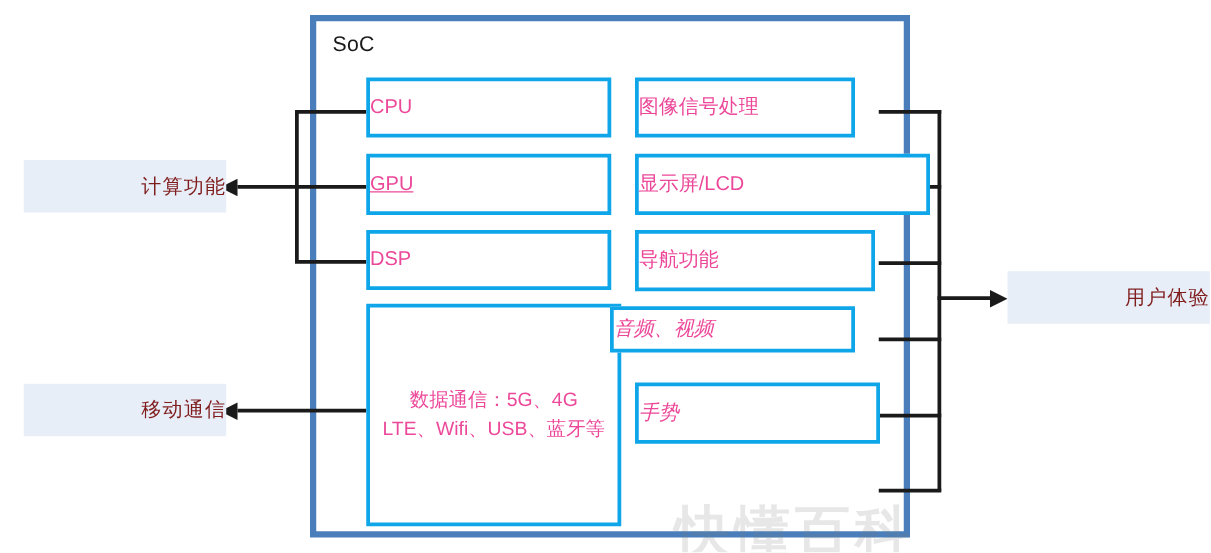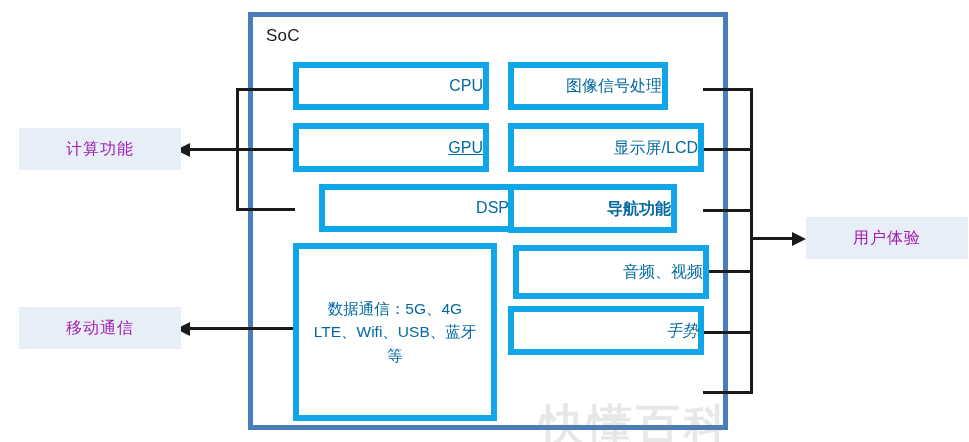--- a/index.html
+++ b/index.html
@@ -37,45 +37,45 @@
     font-size: 17px;
     color: #1a1a1a;
     letter-spacing: 0.2px;
     white-space: nowrap;
   }
 
   
   .blk {
     position: absolute;
     box-sizing: border-box;
-    border: 6px solid #0ea5e9;
+    border: 3px solid #0ea5e9;
     background: #ffffff;
     display: flex;
     align-items: center;
-    justify-content: flex-end;
+    justify-content: flex-start;
     text-align: center;
-    color: #0369a1;
+    color: #ec4899;
     font-size: 16px;
     line-height: 1.35;
   }
   .blk.big {
     font-size: 15.5px;
     padding: 0 10px;
     line-height: 1.5;
   }
 
   
   .tag {
     position: absolute;
     box-sizing: border-box;
     background: #e8eef8;
     display: flex;
     align-items: center;
-    justify-content: center;
-    color: #a21caf;
+    justify-content: flex-end;
+    color: #7f1d1d;
     font-size: 16px;
     letter-spacing: 1px;
   }
 
   
   .hline {
     position: absolute;
     background: #1a1a1a;
     height: 3px;
   }
@@ -145,37 +145,37 @@
 
   <div class="hline" style="left:750px; top:237px; width:44px;"></div>
   <div class="arrow-right" style="left:792px; top:231.5px;"></div>
 
   <div class="blk" style="left:293px; top:62px;  width:196px; height:48px;">
     <span>CPU</span>
   </div>
   <div class="blk" style="left:293px; top:123px; width:196px; height:49px;text-decoration:underline;">
     <span>GPU</span>
   </div>
-  <div class="blk" style="left:293px; top:184px; width:196px; height:48px;margin-left:26px;">
+  <div class="blk" style="left:293px; top:184px; width:196px; height:48px;">
     <span>DSP</span>
   </div>
   <div class="blk big" style="left:293px; top:243px; width:204px; height:178px;">
     <span>数据通信：5G、4G LTE、Wifi、USB、蓝牙等</span>
   </div>
 
-  <div class="blk" style="left:508px; top:62px;  width:160px; height:48px;">
+  <div class="blk" style="left:508px; top:62px;  width:176px; height:48px;">
     <span>图像信号处理</span>
   </div>
-  <div class="blk" style="left:508px; top:123px; width:196px; height:49px;">
+  <div class="blk" style="left:508px; top:123px; width:236px; height:49px;">
     <span>显示屏/LCD</span>
   </div>
-  <div class="blk" style="left:508px; top:184px; width:169px; height:49px;font-weight:bold;">
+  <div class="blk" style="left:508px; top:184px; width:192px; height:49px;">
     <span>导航功能</span>
   </div>
-  <div class="blk" style="left:513px; top:245px; width:196px; height:54px;">
+  <div class="blk" style="left:488px; top:245px; width:196px; height:37px;font-style:italic;">
     <span>音频、视频</span>
   </div>
   <div class="blk" style="left:508px; top:306px; width:196px; height:49px;font-style:italic;">
     <span>手势</span>
   </div>
 
   <div class="tag" style="left:19px; top:128px; width:162px; height:42px;">
     <span>计算功能</span>
   </div>
   <div class="tag" style="left:19px; top:307px; width:162px; height:42px;">

